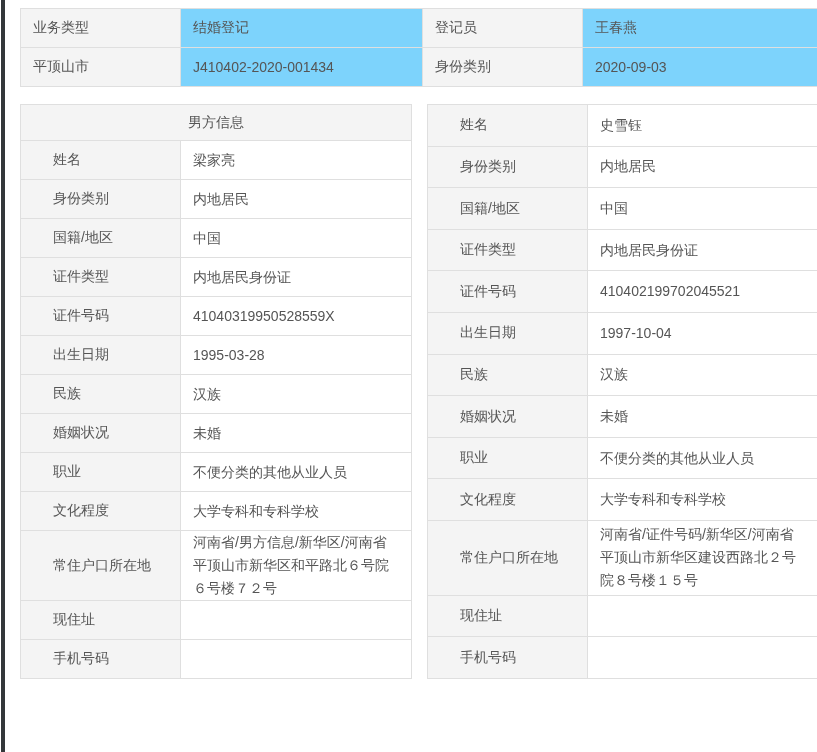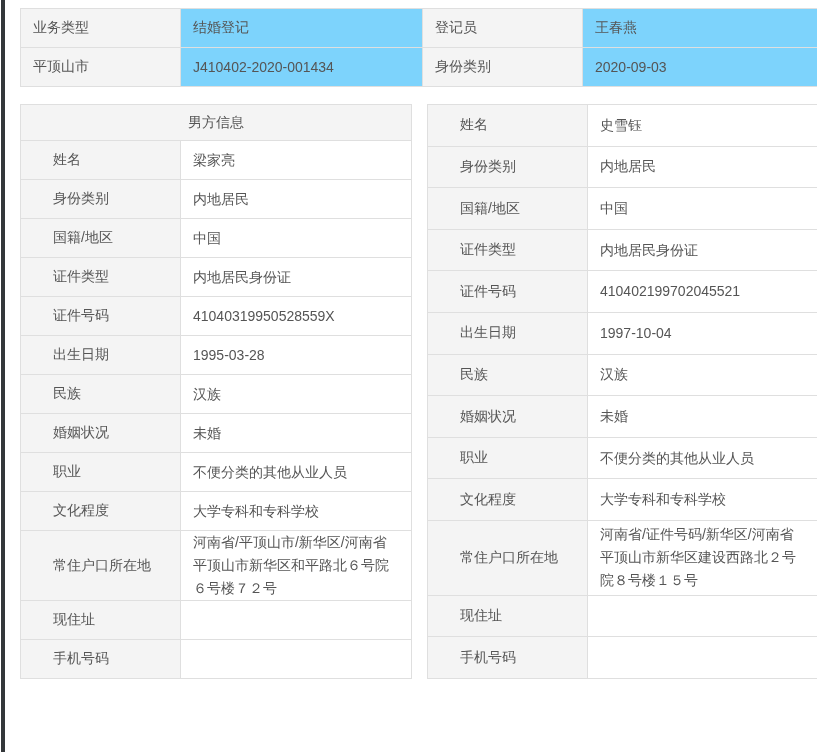--- a/index.html
+++ b/index.html
@@ -115,21 +115,21 @@
           <tr>
             <td class="label">职业</td>
             <td class="value">不便分类的其他从业人员</td>
           </tr>
           <tr>
             <td class="label">文化程度</td>
             <td class="value">大学专科和专科学校</td>
           </tr>
           <tr>
             <td class="label">常住户口所在地</td>
-            <td class="value">河南省/平顶山市/新华区/河南省平顶山市新华区和平路北６号院６号楼７２号</td>
+            <td class="value">河南省/男方信息/新华区/河南省平顶山市新华区和平路北６号院６号楼７２号</td>
           </tr>
           <tr>
             <td class="label">现住址</td>
             <td class="value"></td>
           </tr>
           <tr>
             <td class="label">手机号码</td>
             <td class="value"></td>
           </tr>
         </tbody>

